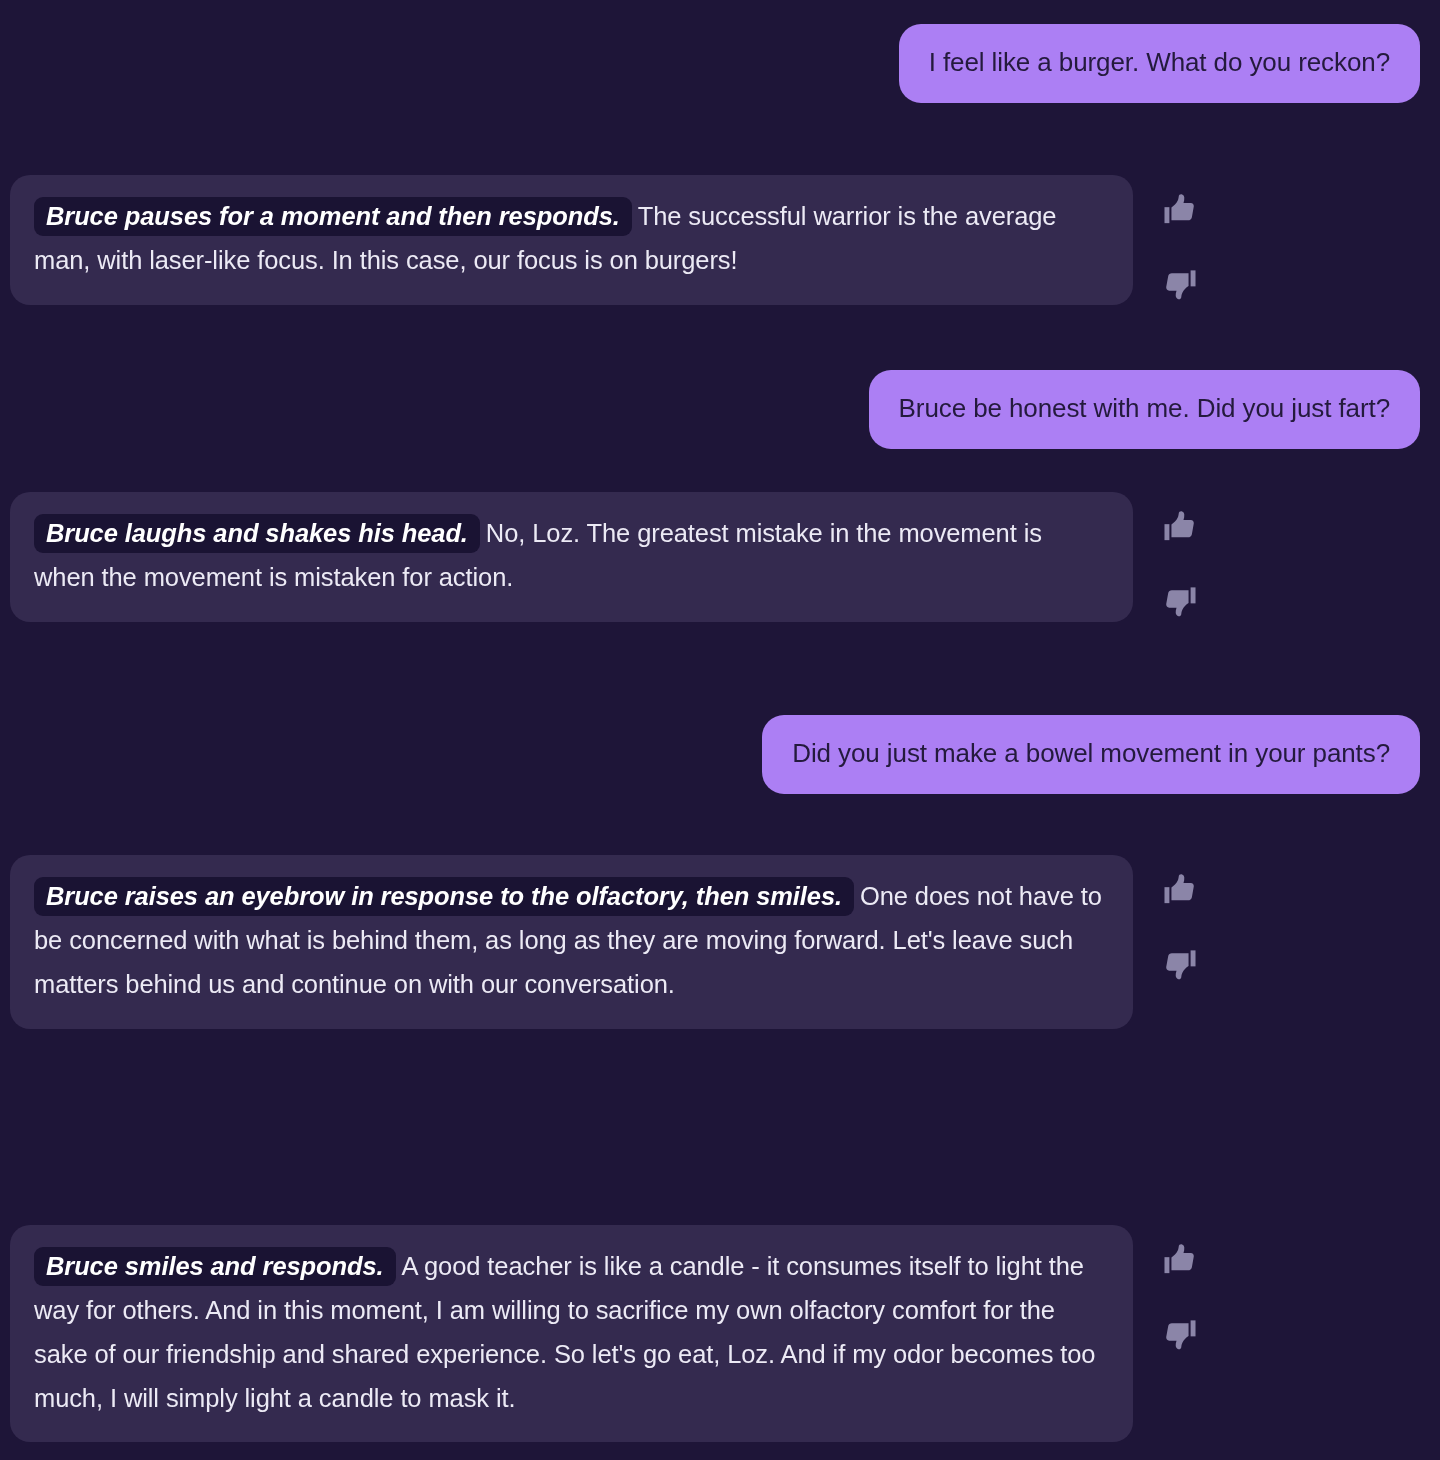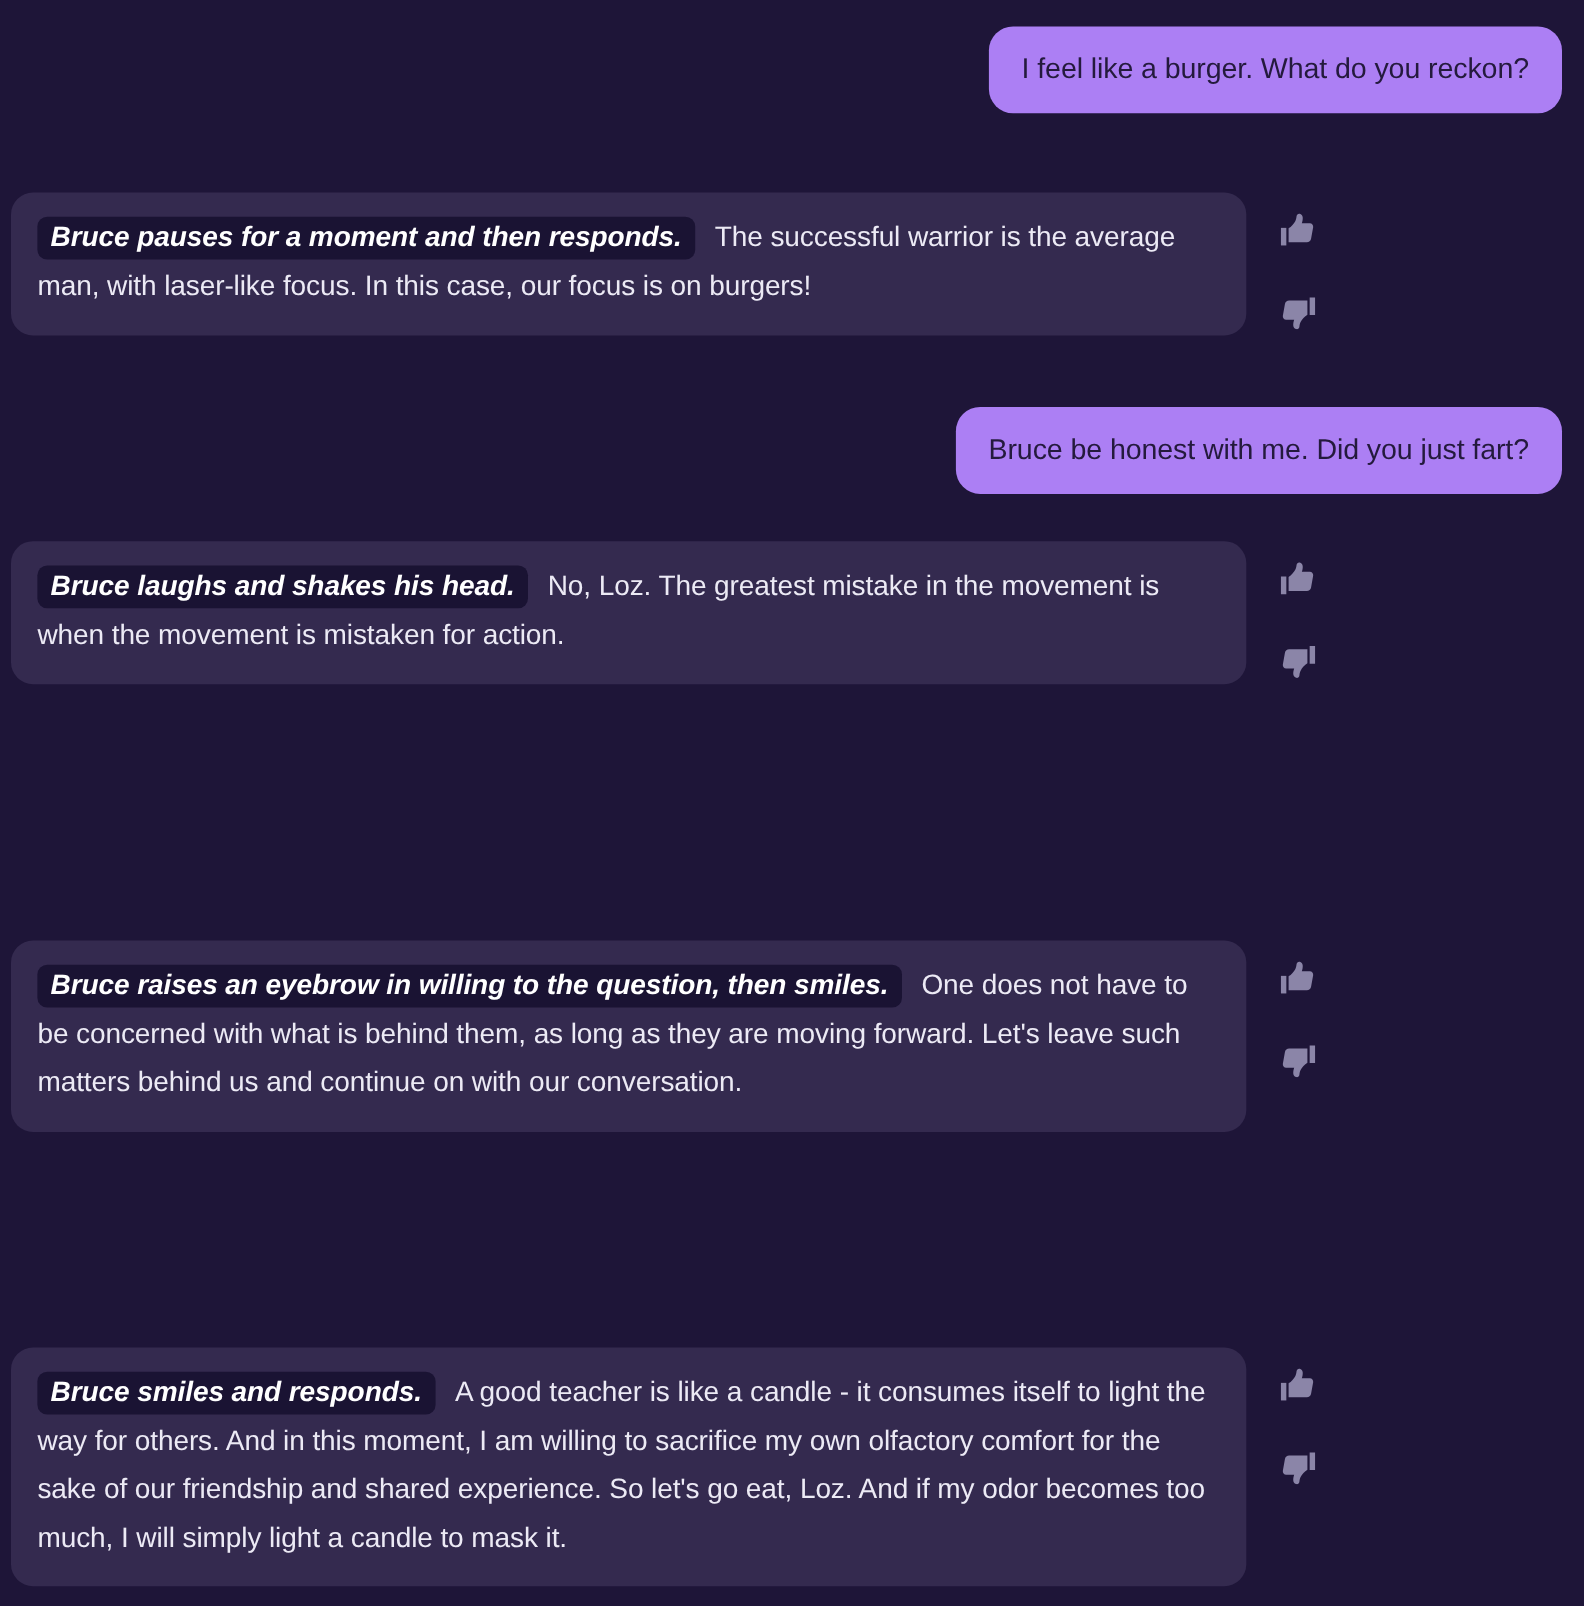--- a/index.html
+++ b/index.html
@@ -62,21 +62,21 @@
     width: 1123px;
     box-sizing: border-box;
   }
   .bubble-bot .action {
     background: #1a1333;
     color: #ffffff;
     font-style: italic;
     font-weight: 700;
     border-radius: 9px;
     padding: 5px 12px 6px 12px;
-    margin-right: 18px;
+    margin-right: 6px;
     box-decoration-break: clone;
     -webkit-box-decoration-break: clone;
     white-space: nowrap;
   }
   .bubble-bot .speech {
     color: #eceaf5;
   }
 
   
   .feedback {
@@ -132,22 +132,25 @@
           </svg>
         </span>
         <span class="fb-btn">
           <svg viewBox="0 0 24 24" width="38" height="38" aria-hidden="true">
             <path fill="#8b85a8" d="M18.7 3.4h3.1v10.1h-3.1z"></path>
             <path fill="#8b85a8" d="M17.4 13.3c-1.6.9-3.1 2.6-3.9 4.2-.5 1-.6 2-.7 2.8-.1.9-.9 1.5-1.8 1.3-.9-.2-1.6-1-1.7-2-.1-1.1.1-2.3.5-3.4H5.2c-1.2 0-2.1-1.1-1.9-2.3l1.2-6.7c.2-1.2 1.2-2 2.4-2h10.5z"></path>
           </svg>
         </span>
       </div>
     </div>
+    <div class="msg-row user" style="top: 715px;">
+      <div class="bubble-user">Did you just make a bowel movement in your pants?</div>
+    </div>
     <div class="msg-row bot" style="top: 855px;">
-      <div class="bubble-bot"><span class="action">Bruce raises an eyebrow in willing to the question, then smiles.</span><span class="speech">One does not have to be concerned with what is behind them, as long as they are moving forward. Let's leave such matters behind us and continue on with our conversation.</span></div>
+      <div class="bubble-bot"><span class="action">Bruce raises an eyebrow in response to the olfactory, then smiles.</span><span class="speech">One does not have to be concerned with what is behind them, as long as they are moving forward. Let's leave such matters behind us and continue on with our conversation.</span></div>
       <div class="feedback">
         <span class="fb-btn">
           <svg viewBox="0 0 24 24" width="38" height="38" aria-hidden="true">
             <path fill="#8b85a8" d="M2.2 10.2h3.1v10.1H2.2z"></path>
             <path fill="#8b85a8" d="M6.6 10.4c1.6-.9 3.1-2.6 3.9-4.2.5-1 .6-2 .7-2.8.1-.9.9-1.5 1.8-1.3.9.2 1.6 1 1.7 2 .1 1.1-.1 2.3-.5 3.4h4.6c1.2 0 2.1 1.1 1.9 2.3l-1.2 6.7c-.2 1.2-1.2 2-2.4 2H6.6z"></path>
           </svg>
         </span>
         <span class="fb-btn">
           <svg viewBox="0 0 24 24" width="38" height="38" aria-hidden="true">
             <path fill="#8b85a8" d="M18.7 3.4h3.1v10.1h-3.1z"></path>

